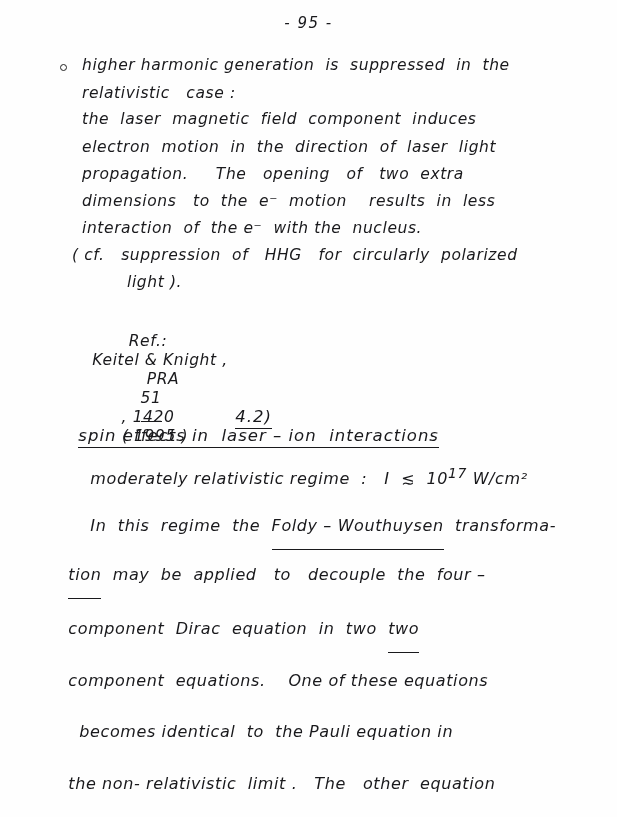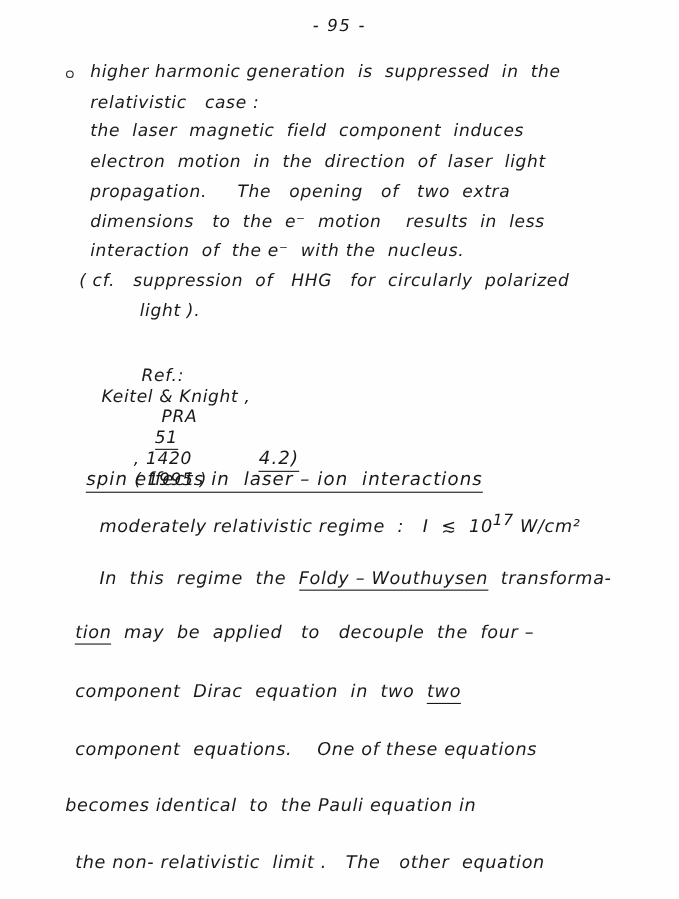--- a/index.html
+++ b/index.html
@@ -66,21 +66,21 @@
   .section-head {
     font-size: 16.5px;
     letter-spacing: 1px;
   }
   .underline-all {
     border-bottom: 1.3px solid #19191c;
     padding-bottom: 2px;
   }
   .u {
     border-bottom: 1.2px solid #19191c;
-    padding-bottom: 1px;
+    padding-bottom: 14px;
   }
   .body2 {
     font-size: 16px;
   }
 </style>
 </head>
 <body>
 
 <div class="page">
 
@@ -127,21 +127,21 @@
   </div>
 
   <div class="l" style="left:48px; top:600px;">
     <span class="hand body2">component  Dirac  equation  in  two  </span><span class="hand body2 u">two</span>
   </div>
 
   <div class="l" style="left:48px; top:652px;">
     <span class="hand body2">component  equations.    One of these equations</span>
   </div>
 
-  <div class="l" style="left:39px; top:703px;">
+  <div class="l" style="left:59px; top:703px;">
     <span class="hand body2">becomes identical  to  the Pauli equation in</span>
   </div>
 
   <div class="l" style="left:48px; top:755px;">
     <span class="hand body2">the non- relativistic  limit .   The   other  equation</span>
   </div>
 
 </div>
 
 </body></html>

